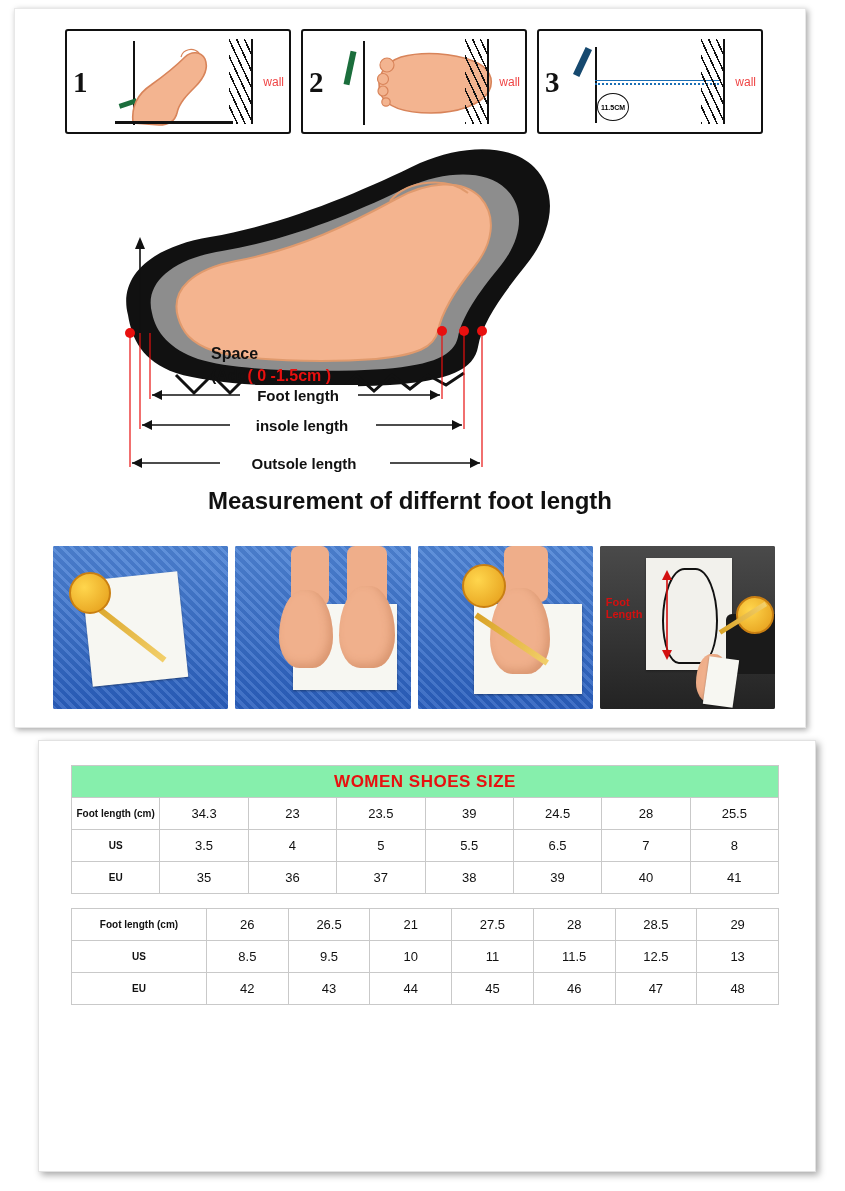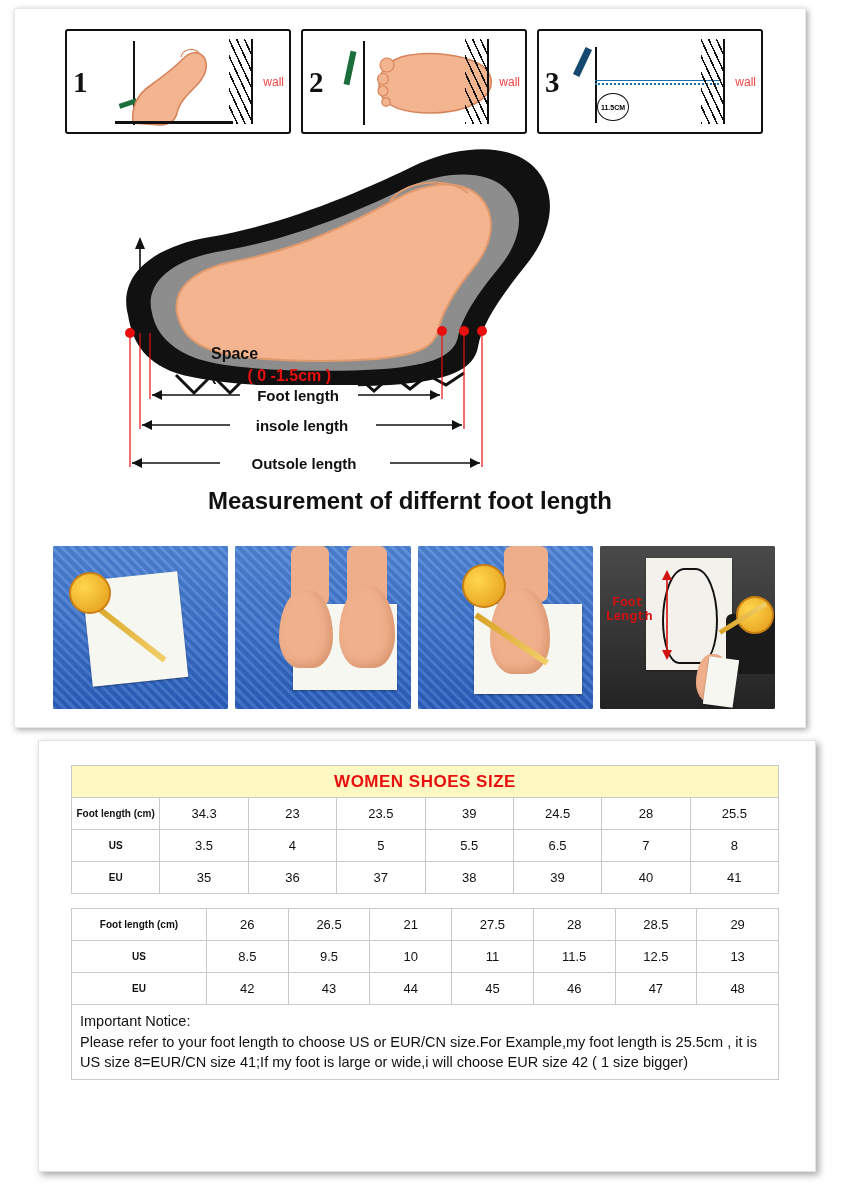--- a/index.html
+++ b/index.html
@@ -82,40 +82,40 @@
     box-shadow:inset -4px -4px 8px rgba(190,120,80,.45);
   }
   .leg{
     position:absolute;background:#efae8a;border-radius:8px;
   }
   .pencil{position:absolute;background:linear-gradient(90deg,#d9a326,#f2cf6a);transform-origin:left center;}
   .lolly{position:absolute;border-radius:50%;background:radial-gradient(circle at 35% 35%,#ffd64d,#e39a17);border:2px solid #c97f12;}
   .dark-sleeve{position:absolute;background:#1a1a1a;}
   .whitepaper-outline{position:absolute;border:2px solid #111;border-radius:40% 40% 30% 30%/55% 55% 45% 45%;}
   .foot-label{
-    position:absolute;color:#d31010;font-size:13px;font-weight:bold;line-height:1.1;text-align:center;font-family:Liberation Mono, monospace;
+    position:absolute;color:#d31010;font-size:11px;font-weight:bold;line-height:1.1;text-align:left;
   }
 
   
   .bottom-card{
     position:absolute;left:38px;top:740px;width:776px;height:430px;
     background:#ffffff;
     box-shadow:3px 3px 7px rgba(0,0,0,.35);
     border:1px solid #e2e2e2;
   }
   .tbl-wrap{position:absolute;left:32px;top:24px;width:708px;}
   table.size{
     border-collapse:collapse;width:100%;table-layout:fixed;
     font-size:13px;color:#111;
   }
   table.size td,table.size th{
     border:1px solid #c9c9c9;text-align:center;padding:5px 2px;height:21px;
   }
   .banner{
-    background:#fef9c3;color:#e8100f;font-size:17px;font-weight:bold;
+    background:#86efac;color:#e8100f;font-size:17px;font-weight:bold;
     letter-spacing:.5px;padding:6px 0;border:1px solid #c9c9c9;
   }
   .rowhead{font-weight:bold;font-size:10px;white-space:nowrap;}
   .gap{height:14px;}
   .notice{
     border:1px solid #c9c9c9;border-top:none;padding:6px 8px;
     font-size:14.5px;line-height:1.42;color:#111;text-align:left;
   }
 </style>
 </head>
@@ -350,18 +350,14 @@
         <td>43</td>
         <td>44</td>
         <td>45</td>
         <td>46</td>
         <td>47</td>
         <td>48</td>
       </tr>
     </tbody>
       </table>
 
-    <div class="notice">
-      <div>Important Notice:</div>
-      <div>Please refer to your foot length to choose US or EUR/CN size.For Example,my foot length is 25.5cm , it is US size 8=EUR/CN size 41;If my foot is large or wide,i will choose EUR size 42 ( 1 size bigger)</div>
-    </div>
   </div>
 </div>
 
 </body></html>

